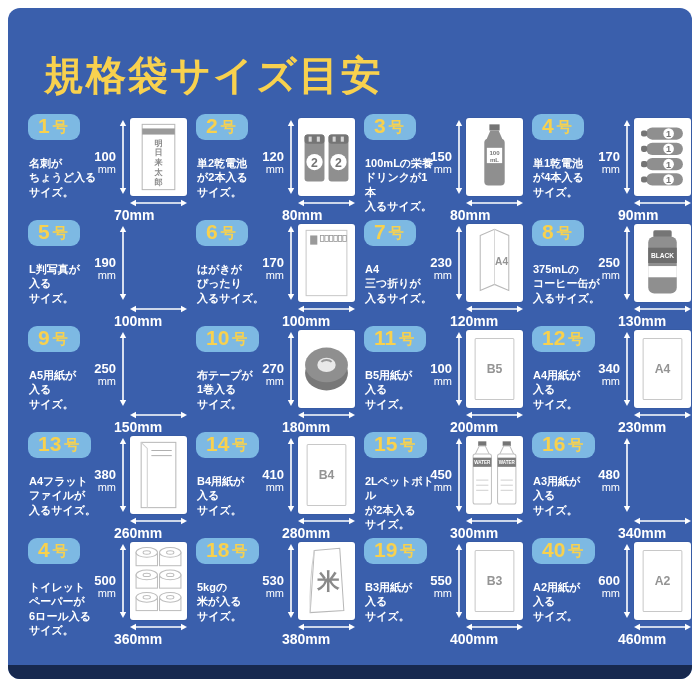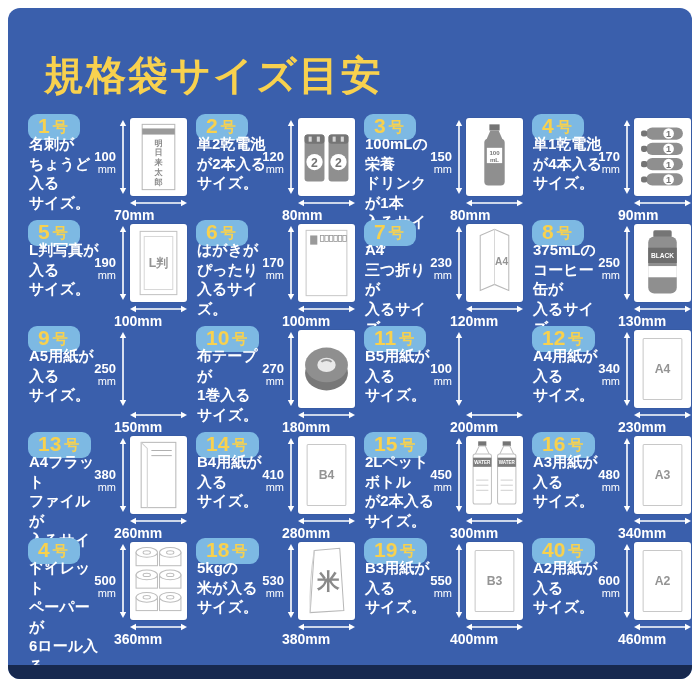--- a/index.html
+++ b/index.html
@@ -4,21 +4,21 @@
 <style>
   * { margin:0; padding:0; box-sizing:border-box; }
   html,body { width:700px; height:700px; background:#ffffff; font-family:"Liberation Sans","DejaVu Sans",sans-serif; }
   .panel { position:relative; margin:8px; width:684px; height:671px; background:#3a5fac; border-radius:12px; overflow:hidden;padding-left:46px; }
   .title { position:absolute; left:36px; top:40px; font-size:40px; font-weight:800; color:#f8d14e; letter-spacing:2px; }
   .grid { position:absolute; left:20px; top:106px; width:664px; display:grid; grid-template-columns:repeat(4,1fr); grid-auto-rows:106px; column-gap:8px; }
   .cell { position:relative; }
   .banner { position:absolute; top:0; left:0; height:26px; padding:0 12px 2px 10px; background:#7db9e3; border-radius:9px; display:flex; align-items:center; gap:3px; }
   .banner .num { font-size:21px; font-weight:800; color:#f8d14e; }
   .banner .suffix { font-size:15px; font-weight:800; color:#f8d14e; padding-top:3px; }
-  .desc { position:absolute; top:20px; left:1px; width:70px; font-size:15px; font-weight:700; color:#ffffff; line-height:1.3; white-space:pre-line; }
+  .desc { position:absolute; top:42px; left:1px; width:70px; font-size:11px; font-weight:700; color:#ffffff; line-height:1.3; white-space:pre-line; }
   .hdim { position:absolute; left:52px; top:36px; width:36px; text-align:right; line-height:1.05; color:#ffffff; }
   .hdim .hn { display:block; font-size:13px; font-weight:700; }
   .hdim .hu { display:block; font-size:11px; font-weight:400; }
   .varrow { position:absolute; left:91px; top:6px; width:8px; height:74px; }
   .bag { position:absolute; left:102px; top:4px; width:57px; height:78px; background:#ffffff; border-radius:3px; display:flex; align-items:center; justify-content:center; box-shadow:0 0 0 1px rgba(0,0,0,0.04); }
   .bag svg { width:51px; height:72px; }
   .harrow { position:absolute; left:102px; top:85px; width:57px; height:8px; }
   .wdim { position:absolute; left:86px; top:93px; width:88px; text-align:left; font-size:14px; font-weight:800; color:#ffffff; }
   .footer { position:absolute; left:0; bottom:0; width:100%; height:14px; background:#17294f; }
   .arrow-fill { fill:#ffffff; }
@@ -203,27 +203,20 @@
 サイズ。</div>
         <div class="hdim">
           <span class="hn">190</span>
           <span class="hu">mm</span>
         </div>
         <svg class="varrow" viewBox="0 0 8 74" preserveAspectRatio="none">
           <path class="arrow-fill" d="M4 0 L7.2 6 L0.8 6 Z"></path>
           <line class="arrow-line" x1="4" y1="4" x2="4" y2="70"></line>
           <path class="arrow-fill" d="M4 74 L7.2 68 L0.8 68 Z"></path>
         </svg>
-        <div class="bag">
-          <svg viewBox="0 0 50 70">
-            <rect x="7" y="4" width="36" height="62" fill="#fff" stroke="#c2c2c2"></rect>
-            <rect x="11" y="9" width="28" height="52" fill="none" stroke="#d8d8d8"></rect>
-            <text x="25" y="39" class="il">L判</text>
-          </svg>
-        </div>
         <svg class="harrow" viewBox="0 0 57 8" preserveAspectRatio="none">
           <path class="arrow-fill" d="M0 4 L6 0.8 L6 7.2 Z"></path>
           <line class="arrow-line" x1="4" y1="4" x2="53" y2="4"></line>
           <path class="arrow-fill" d="M57 4 L51 0.8 L51 7.2 Z"></path>
         </svg>
         <div class="wdim">100mm</div>
       </div>
       <div class="cell">
         <div class="banner">
           <span class="num">6</span>
@@ -390,20 +383,26 @@
 サイズ。</div>
         <div class="hdim">
           <span class="hn">100</span>
           <span class="hu">mm</span>
         </div>
         <svg class="varrow" viewBox="0 0 8 74" preserveAspectRatio="none">
           <path class="arrow-fill" d="M4 0 L7.2 6 L0.8 6 Z"></path>
           <line class="arrow-line" x1="4" y1="4" x2="4" y2="70"></line>
           <path class="arrow-fill" d="M4 74 L7.2 68 L0.8 68 Z"></path>
         </svg>
+        <div class="bag">
+          <svg viewBox="0 0 50 70">
+            <rect x="6" y="5" width="38" height="60" rx="1" fill="#fff" stroke="#c8c8c8"></rect>
+            <text x="25" y="39" class="il">B5</text>
+          </svg>
+        </div>
         <svg class="harrow" viewBox="0 0 57 8" preserveAspectRatio="none">
           <path class="arrow-fill" d="M0 4 L6 0.8 L6 7.2 Z"></path>
           <line class="arrow-line" x1="4" y1="4" x2="53" y2="4"></line>
           <path class="arrow-fill" d="M57 4 L51 0.8 L51 7.2 Z"></path>
         </svg>
         <div class="wdim">200mm</div>
       </div>
       <div class="cell">
         <div class="banner">
           <span class="num">12</span>
@@ -550,26 +549,20 @@
 サイズ。</div>
         <div class="hdim">
           <span class="hn">480</span>
           <span class="hu">mm</span>
         </div>
         <svg class="varrow" viewBox="0 0 8 74" preserveAspectRatio="none">
           <path class="arrow-fill" d="M4 0 L7.2 6 L0.8 6 Z"></path>
           <line class="arrow-line" x1="4" y1="4" x2="4" y2="70"></line>
           <path class="arrow-fill" d="M4 74 L7.2 68 L0.8 68 Z"></path>
         </svg>
-        <div class="bag">
-          <svg viewBox="0 0 50 70">
-            <rect x="6" y="5" width="38" height="60" rx="1" fill="#fff" stroke="#c8c8c8"></rect>
-            <text x="25" y="39" class="il">A3</text>
-          </svg>
-        </div>
         <svg class="harrow" viewBox="0 0 57 8" preserveAspectRatio="none">
           <path class="arrow-fill" d="M0 4 L6 0.8 L6 7.2 Z"></path>
           <line class="arrow-line" x1="4" y1="4" x2="53" y2="4"></line>
           <path class="arrow-fill" d="M57 4 L51 0.8 L51 7.2 Z"></path>
         </svg>
         <div class="wdim">340mm</div>
       </div>
       <div class="cell">
         <div class="banner">
           <span class="num">4</span>

